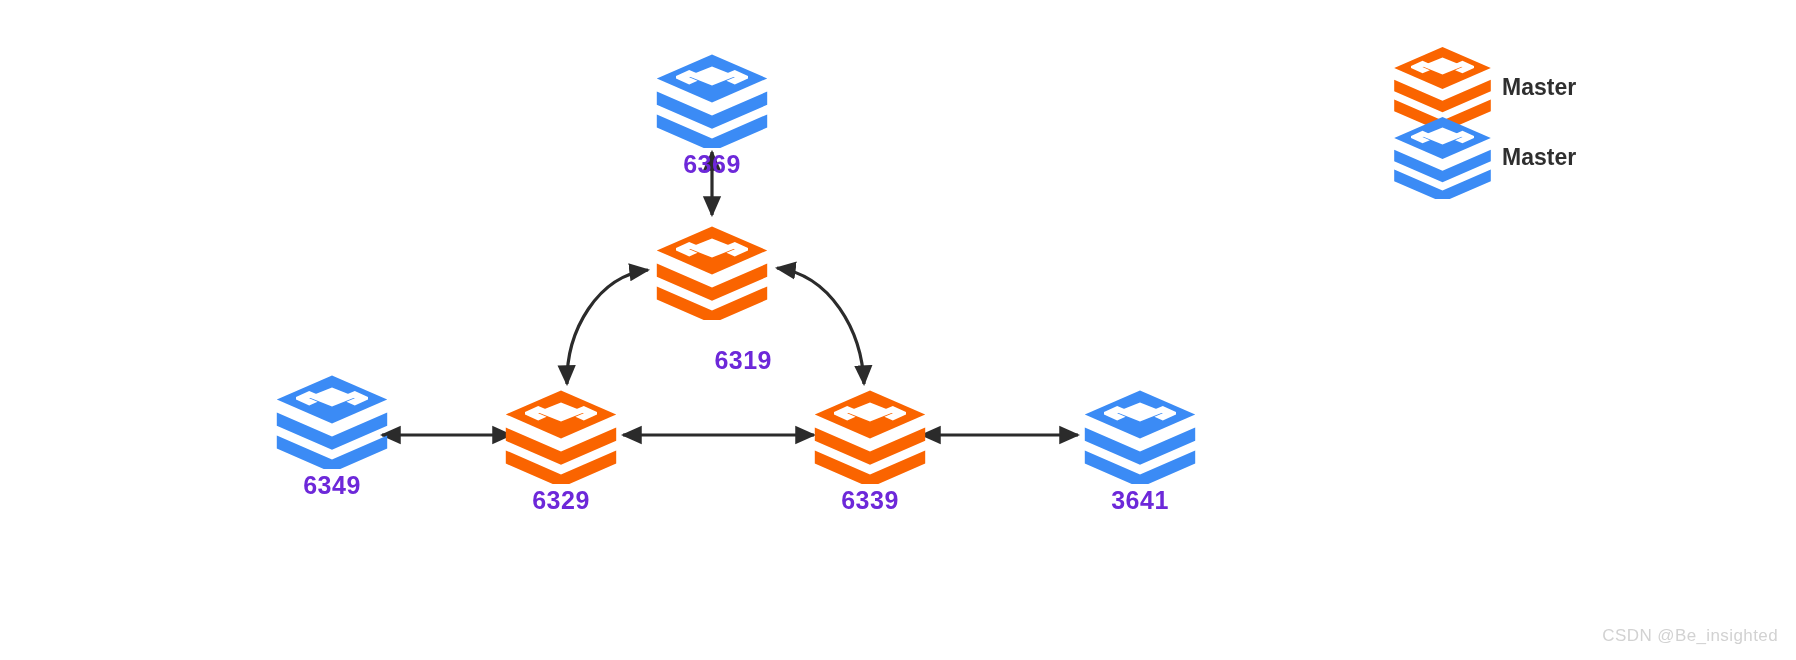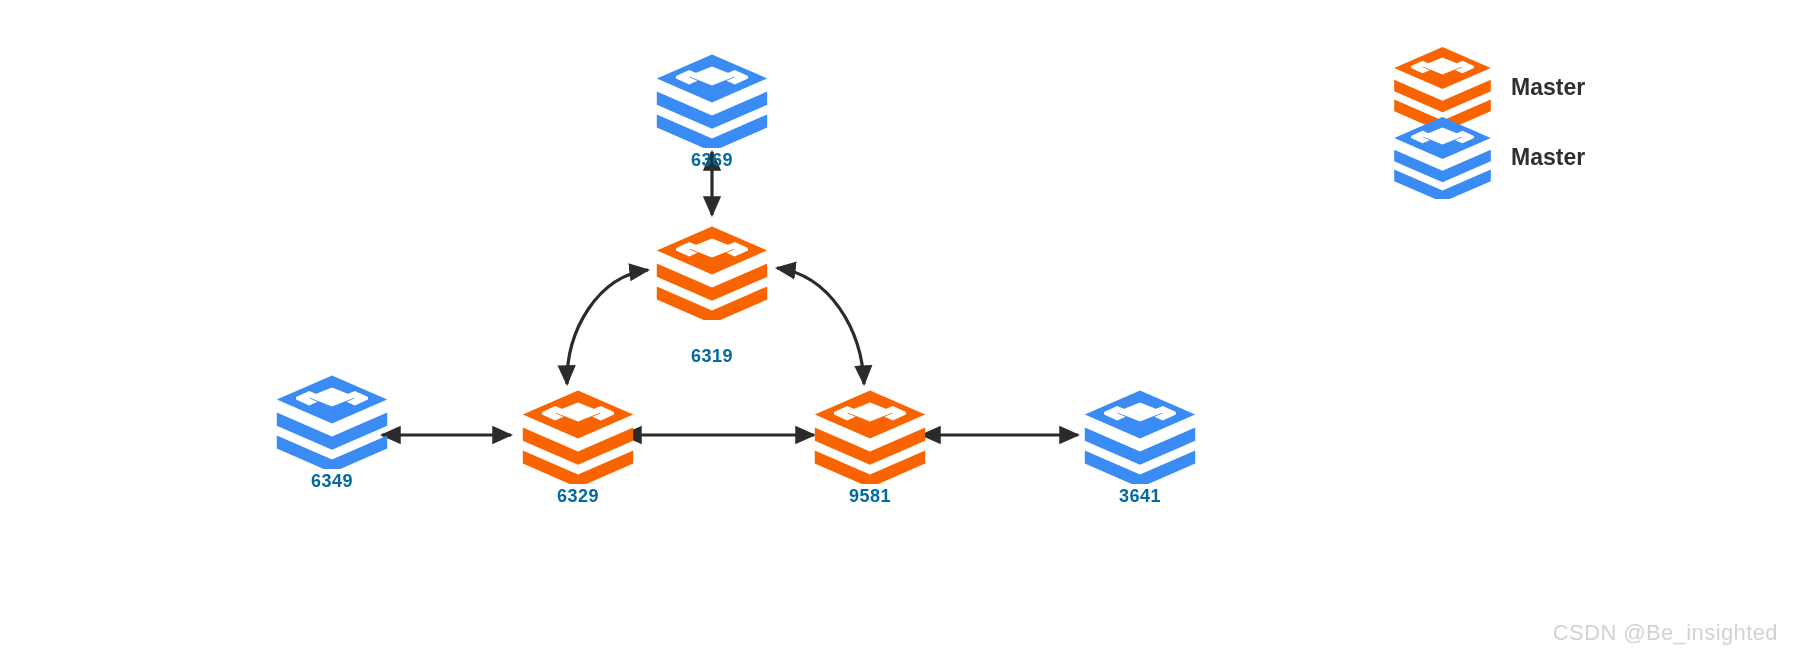--- a/index.html
+++ b/index.html
@@ -31,52 +31,52 @@
     text-align: center;
   }
   .node-icon {
     display: block;
     width: 120px;
     height: 96px;
   }
   .node-label {
     display: block;
     margin-top: 2px;
-    font-size: 18px;
+    font-size: 25px;
     font-weight: bold;
-    color: #0369a1;
+    color: #6d28d9;
     letter-spacing: 0.5px;
   }
   .legend {
     position: absolute;
     left: 1390px;
     top: 52px;
     width: 300px;
   }
   .legend-row {
     display: flex;
     align-items: center;
     height: 70px;
   }
   .legend-icon {
     width: 105px;
     height: 84px;
     flex: 0 0 auto;
   }
   .legend-label {
-    margin-left: 16px;
+    margin-left: 7px;
     font-size: 23px;
     font-weight: bold;
     color: #2f2f2f;
   }
   .watermark {
     position: absolute;
     right: 18px;
     bottom: 14px;
-    font-size: 22px;
+    font-size: 17px;
     color: #d2d2d2;
     letter-spacing: 0.4px;
   }
 </style>
 </head>
 <body>
 
 <div id="canvas">
 
   <svg id="edges" viewBox="0 0 1796 660" xmlns="http://www.w3.org/2000/svg">
@@ -117,38 +117,38 @@
     <svg class="node-icon" viewBox="0 0 100 80">
       <g fill="#fa6400">
         <path d="M50 2 L96 22 L50 42 L4 22 Z"></path>
         <path d="M50 12 L70 20 L50 28 L30 20 Z" fill="#ffffff"></path>
         <path d="M20 20 L31 15 L38 18 L31 21 L38 24 L31 27 L20 22 Z" fill="#ffffff"></path>
         <path d="M80 20 L69 15 L62 18 L69 21 L62 24 L69 27 L80 22 Z" fill="#ffffff"></path>
         <path d="M4 33 L50 53 L96 33 L96 44 L50 64 L4 44 Z"></path>
         <path d="M4 52 L50 72 L96 52 L96 63 L50 83 L4 63 Z"></path>
       </g>
     </svg>
-    <span class="node-label" style="display:block; margin-top:26px;">6319</span>
+    <span class="node-label" style="display:block; margin-top:26px;text-align:right;">6319</span>
   </div>
 
   <div class="node" style="left:272px; top:373px;">
     <svg class="node-icon" viewBox="0 0 100 80">
       <g fill="#3b8bf5">
         <path d="M50 2 L96 22 L50 42 L4 22 Z"></path>
         <path d="M50 12 L70 20 L50 28 L30 20 Z" fill="#ffffff"></path>
         <path d="M20 20 L31 15 L38 18 L31 21 L38 24 L31 27 L20 22 Z" fill="#ffffff"></path>
         <path d="M80 20 L69 15 L62 18 L69 21 L62 24 L69 27 L80 22 Z" fill="#ffffff"></path>
         <path d="M4 33 L50 53 L96 33 L96 44 L50 64 L4 44 Z"></path>
         <path d="M4 52 L50 72 L96 52 L96 63 L50 83 L4 63 Z"></path>
       </g>
     </svg>
     <span class="node-label">6349</span>
   </div>
 
-  <div class="node" style="left:518px; top:388px;">
+  <div class="node" style="left:501px; top:388px;">
     <svg class="node-icon" viewBox="0 0 100 80">
       <g fill="#fa6400">
         <path d="M50 2 L96 22 L50 42 L4 22 Z"></path>
         <path d="M50 12 L70 20 L50 28 L30 20 Z" fill="#ffffff"></path>
         <path d="M20 20 L31 15 L38 18 L31 21 L38 24 L31 27 L20 22 Z" fill="#ffffff"></path>
         <path d="M80 20 L69 15 L62 18 L69 21 L62 24 L69 27 L80 22 Z" fill="#ffffff"></path>
         <path d="M4 33 L50 53 L96 33 L96 44 L50 64 L4 44 Z"></path>
         <path d="M4 52 L50 72 L96 52 L96 63 L50 83 L4 63 Z"></path>
       </g>
     </svg>
@@ -159,21 +159,21 @@
     <svg class="node-icon" viewBox="0 0 100 80">
       <g fill="#fa6400">
         <path d="M50 2 L96 22 L50 42 L4 22 Z"></path>
         <path d="M50 12 L70 20 L50 28 L30 20 Z" fill="#ffffff"></path>
         <path d="M20 20 L31 15 L38 18 L31 21 L38 24 L31 27 L20 22 Z" fill="#ffffff"></path>
         <path d="M80 20 L69 15 L62 18 L69 21 L62 24 L69 27 L80 22 Z" fill="#ffffff"></path>
         <path d="M4 33 L50 53 L96 33 L96 44 L50 64 L4 44 Z"></path>
         <path d="M4 52 L50 72 L96 52 L96 63 L50 83 L4 63 Z"></path>
       </g>
     </svg>
-    <span class="node-label">9581</span>
+    <span class="node-label">6339</span>
   </div>
 
   <div class="node" style="left:1080px; top:388px;">
     <svg class="node-icon" viewBox="0 0 100 80">
       <g fill="#3b8bf5">
         <path d="M50 2 L96 22 L50 42 L4 22 Z"></path>
         <path d="M50 12 L70 20 L50 28 L30 20 Z" fill="#ffffff"></path>
         <path d="M20 20 L31 15 L38 18 L31 21 L38 24 L31 27 L20 22 Z" fill="#ffffff"></path>
         <path d="M80 20 L69 15 L62 18 L69 21 L62 24 L69 27 L80 22 Z" fill="#ffffff"></path>
         <path d="M4 33 L50 53 L96 33 L96 44 L50 64 L4 44 Z"></path>

